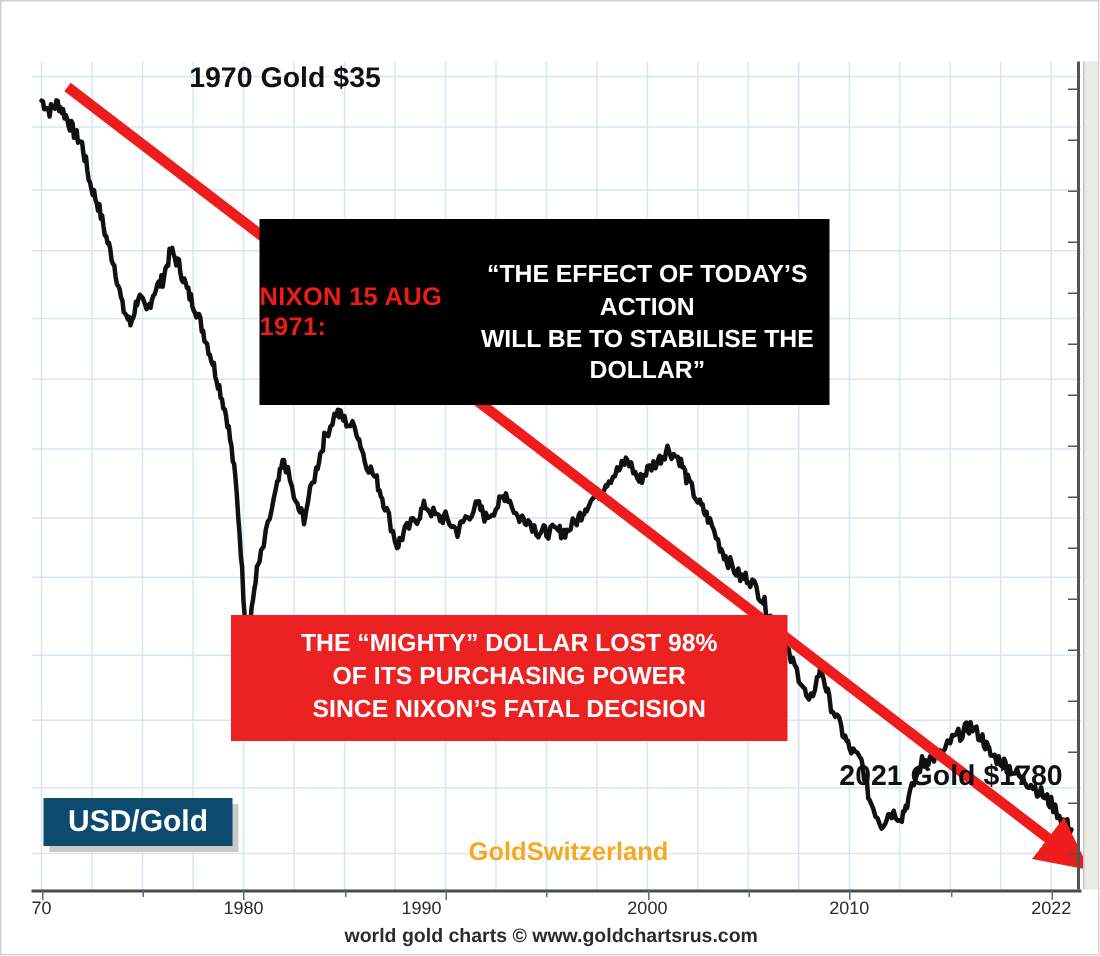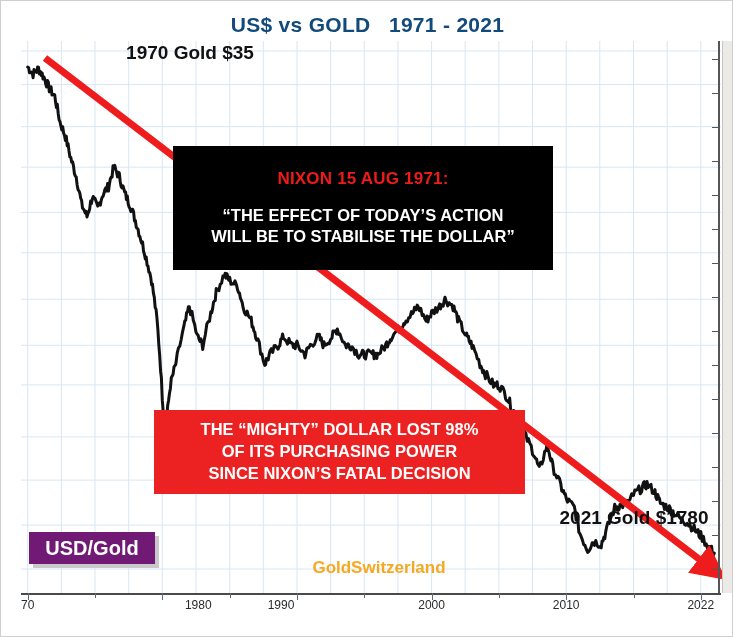--- a/index.html
+++ b/index.html
@@ -40,44 +40,43 @@
           font-size:13px;font-weight:bold;color:#2b2b2b;}
 
   
   .ann{position:absolute;}
   #lbl-1971{left:104px;top:40px;width:170px;text-align:center;
             font-size:19px;font-weight:bold;color:#111;line-height:1.22;}
   #lbl-2021{left:538px;top:505px;width:190px;text-align:center;
             font-size:19px;font-weight:bold;color:#111;line-height:1.22;}
 
   #nixon-box{left:172px;top:145px;width:380px;height:124px;background:#000;
-             display:flex;flex-direction:column;align-items:center;justify-content:center;}
+             display:flex;flex-direction:row;align-items:center;justify-content:center;}
   #nixon-head{color:#ef1b17;font-size:17px;font-weight:bold;letter-spacing:.2px;}
   #nixon-quote{color:#fff;font-size:16.5px;font-weight:bold;line-height:1.3;
                text-align:center;margin-top:16px;white-space:pre-line;}
 
   #red-box{left:153px;top:409px;width:371px;height:84px;background:#ec2222;
            display:flex;align-items:center;justify-content:center;}
   #red-text{color:#fff;font-size:16.5px;font-weight:bold;line-height:1.33;
             text-align:center;white-space:pre-line;}
 
   #usd-badge-shadow{left:32px;top:535px;width:126px;height:32px;background:#c9c9c9;}
-  #usd-badge{left:28px;top:531px;width:126px;height:32px;background:#701a75;
+  #usd-badge{left:28px;top:531px;width:126px;height:32px;background:#0c4a6e;
              display:flex;align-items:center;justify-content:center;}
   #usd-badge span{color:#fff;font-size:20px;font-weight:bold;}
 
   #watermark{left:248px;top:557px;width:260px;font-size:17px;font-weight:bold;
              color:#f5a921;text-align:center;}
 </style>
 </head>
 <body>
 
 <div id="page">
 
-  <div id="title">US$ vs GOLD   1971 - 2021</div>
 
   <div id="footer-band"></div>
 
   <div id="plot">
     <svg id="gridsvg" width="700" height="552">
         <line x1="6.7" y1="0" x2="6.7" y2="552" stroke="#d7e6f4" stroke-width="1"></line>
         <line x1="40.4" y1="0" x2="40.4" y2="552" stroke="#d7e6f4" stroke-width="1"></line>
         <line x1="74.0" y1="0" x2="74.0" y2="552" stroke="#d7e6f4" stroke-width="1"></line>
         <line x1="107.7" y1="0" x2="107.7" y2="552" stroke="#d7e6f4" stroke-width="1"></line>
         <line x1="141.3" y1="0" x2="141.3" y2="552" stroke="#d7e6f4" stroke-width="1"></line>
@@ -155,21 +154,21 @@
       <i style="left: 565.2px;"></i>
       <i style="left: 699.8px;"></i>
       <i style="left: 94px; height: 5px;"></i>
       <i style="left: 228.7px; height: 5px;"></i>
       <i style="left: 363.3px; height: 5px;"></i>
       <i style="left: 497.9px; height: 5px;"></i>
       <i style="left: 632.5px; height: 5px;"></i>
     </div>
   <div id="xlabels">
       <span style="left: 26.7px;">70</span>
-      <span style="left: 161.3px; margin-left: 36px;">1980</span>
+      <span style="left: 161.3px;">1980</span>
       <span style="left: 280px;">1990</span>
       <span style="left: 430.6px;">2000</span>
       <span style="left: 565.2px;">2010</span>
       <span style="left: 699.8px;">2022</span>
     </div>
 
   <div class="ann" id="lbl-1971">1970
 Gold $35</div>
 
   <div class="ann" id="lbl-2021">2021
@@ -187,13 +186,14 @@
 SINCE NIXON’S FATAL DECISION</div>
   </div>
 
   <div class="ann" id="usd-badge-shadow"></div>
   <div class="ann" id="usd-badge">
     <span>USD/Gold</span>
   </div>
 
   <div class="ann" id="watermark">GoldSwitzerland</div>
 
+  <div id="footer">world gold charts © www.goldchartsrus.com</div>
 </div>
 
 </body></html>

